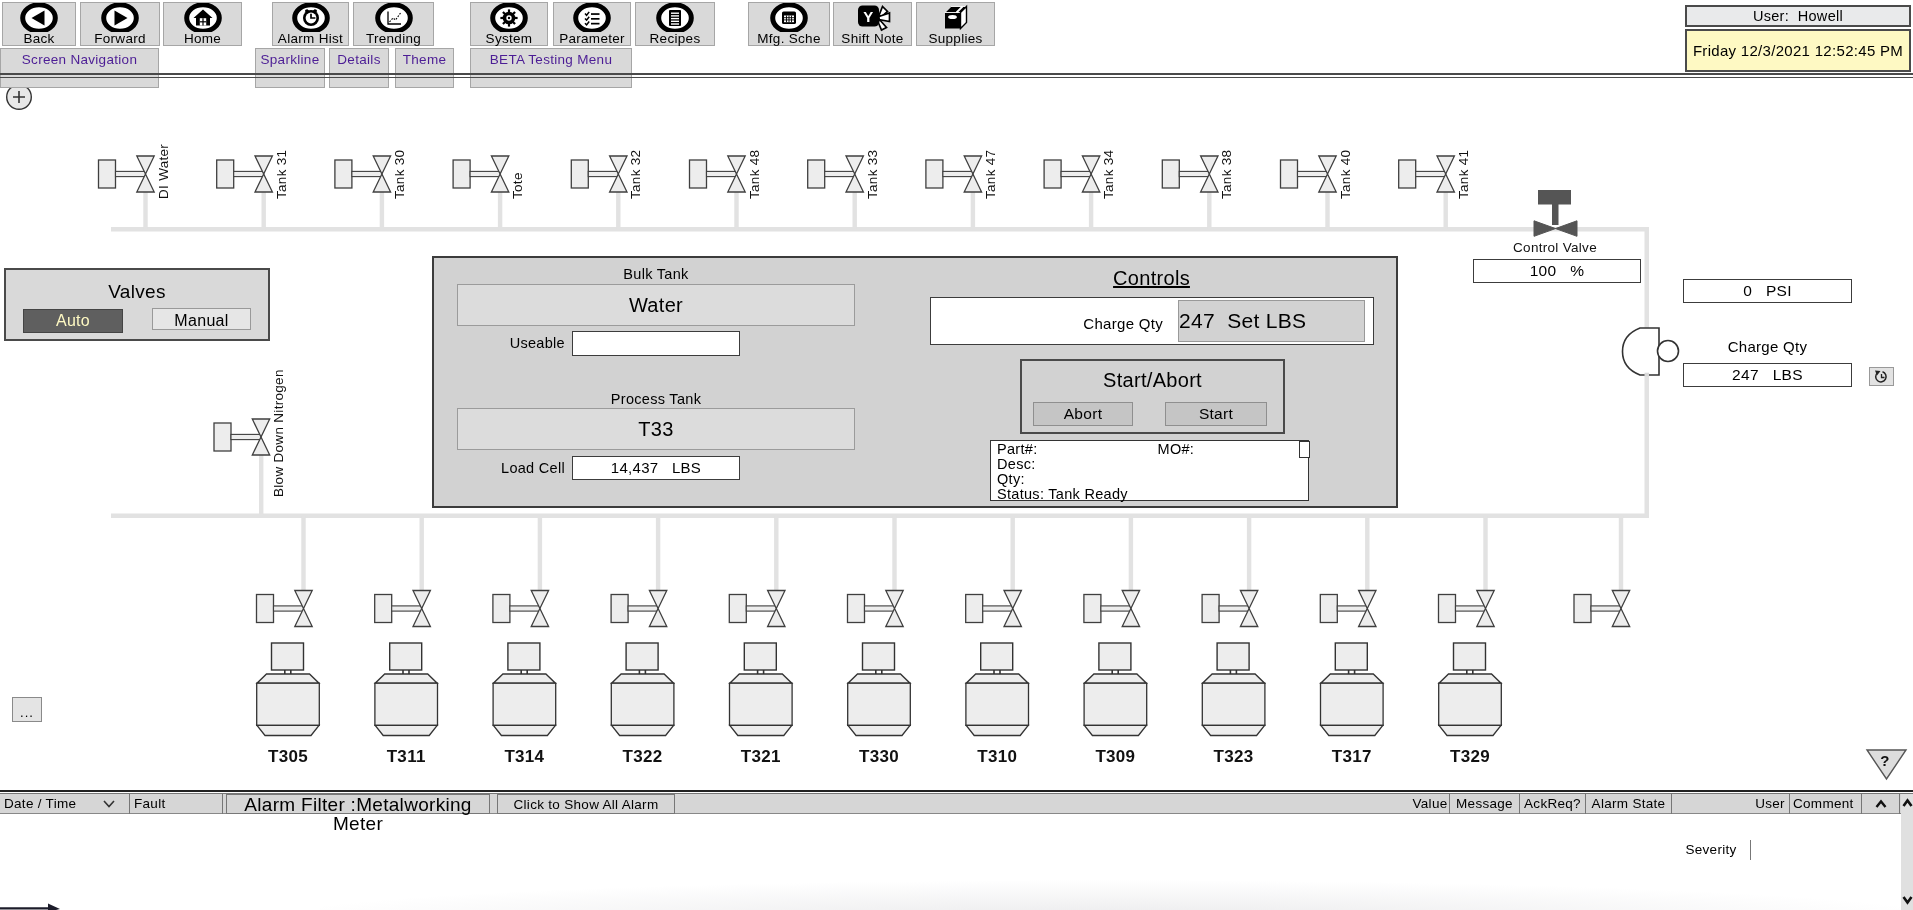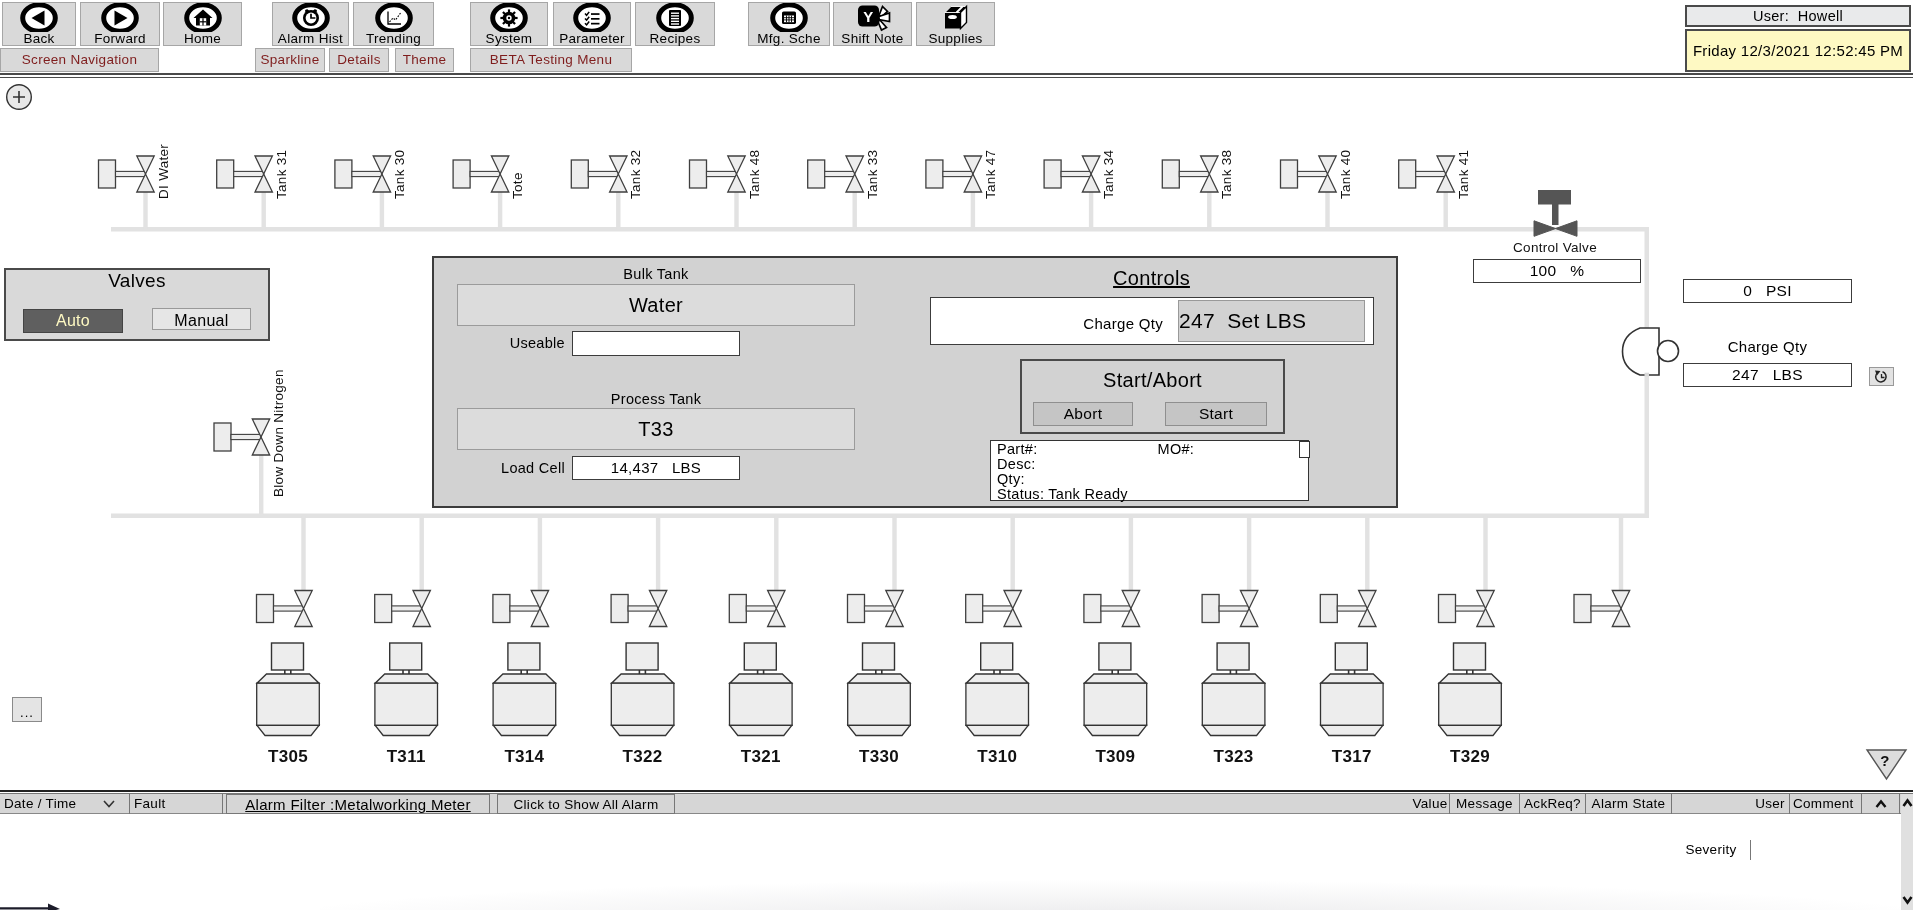--- a/index.html
+++ b/index.html
@@ -1,19 +1,19 @@
 <!DOCTYPE html>
 <html><head><meta charset="utf-8"><style>
 *{margin:0;padding:0;box-sizing:border-box}
 html,body{width:1913px;height:910px;background:#fff;font-family:"Liberation Sans",sans-serif;overflow:hidden;position:relative;letter-spacing:0.3px}
 .abs{position:absolute}
 .tb{position:absolute;top:2px;height:44px;background:#d9d9d9;border:1px solid #a6a6a6;text-align:center;z-index:2}
 .tbi{height:29px;overflow:hidden}
 .tbl{font-size:13.5px;line-height:13px;color:#000}
-.tb2{position:absolute;top:48px;height:24px;background:#d9d9d9;border:1px solid #a6a6a6;text-align:center;font-size:13.5px;line-height:22px;color:#7f1d1d;z-index:2}
+.tb2{position:absolute;top:48px;height:40px;background:#d9d9d9;border:1px solid #a6a6a6;text-align:center;font-size:13.5px;line-height:22px;color:#4c1d95;z-index:2}
 .box{position:absolute;border:1.6px solid #3c3c3c;background:#fff;z-index:3;text-align:center}
 .gbox{position:absolute;border:1px solid #9b9b9b;background:#dcdcdc;z-index:3;text-align:center}
 .lbl{position:absolute;z-index:3;color:#000000}
 </style></head><body>
 <svg width="1913" height="910" style="position:absolute;left:0;top:0;z-index:1" font-family="&quot;Liberation Sans&quot;,sans-serif">
     <rect x="111" y="227" width="1538" height="4.5" fill="#e2e2e2"></rect>
     <rect x="1644.5" y="227" width="4.5" height="291" fill="#e2e2e2"></rect>
     <rect x="111" y="513.5" width="1538" height="4.5" fill="#e2e2e2"></rect>
     <rect x="143.3" y="191" width="4.4" height="38" fill="#e2e2e2"></rect>
     <rect x="261.5" y="191" width="4.4" height="38" fill="#e2e2e2"></rect>
@@ -326,21 +326,21 @@
 <div class="tb2" style="left:255px;width:70px">Sparkline</div>
 <div class="tb2" style="left:329px;width:60px">Details</div>
 <div class="tb2" style="left:395px;width:59px">Theme</div>
 <div class="tb2" style="left:470px;width:162px">BETA Testing Menu</div>
 <div class="abs" style="left:0;top:73.2px;width:1913px;height:2.2px;background:#4a4a4a;z-index:2"></div>
 <div class="abs" style="left:0;top:76.6px;width:1913px;height:1.5px;background:#4a4a4a;z-index:2"></div>
 <div class="abs" style="left:1685px;top:5px;width:226px;height:22px;border:2px solid #4a4a4a;background:#e9eaeb;z-index:2;text-align:center;font-size:14.5px;line-height:18px">User:&nbsp; Howell</div>
 <div class="abs" style="left:1685px;top:29px;width:226px;height:42.5px;border:2px solid #4a4a4a;background:#fef9c3;z-index:2;text-align:center;font-size:15px;line-height:39px">Friday 12/3/2021 12:52:45 PM</div>
 
 <div class="abs" style="left:4px;top:268px;width:266px;height:73px;border:2px solid #4a4a4a;background:#d9d9d9;z-index:3">
-  <div style="text-align:center;font-size:19px;margin-top:0">Valves</div>
+  <div style="text-align:center;font-size:19px;margin-top:11px">Valves</div>
 </div>
 <div class="abs" style="left:23px;top:309px;width:100px;height:24px;background:#5f5f5f;border:1px solid #444;z-index:4;text-align:center;font-size:16px;line-height:22px;color:#fef9c3">Auto</div>
 <div class="abs" style="left:152px;top:308px;width:99px;height:22px;background:#e6e6e6;border:1px solid #999;z-index:4;text-align:center;font-size:16px;line-height:23px;color:#000">Manual</div>
 
 <div class="abs" style="left:432px;top:256px;width:966px;height:252px;border:2px solid #3c3c3c;background:#d2d2d2;z-index:2"></div>
 <div class="lbl" style="left:457px;top:266px;width:398px;text-align:center;font-size:14.5px">Bulk Tank</div>
 <div class="gbox" style="left:457px;top:284px;width:398px;height:42px;font-size:20px;line-height:40px">Water</div>
 <div class="lbl" style="left:432px;top:335px;width:133px;text-align:right;font-size:14.5px">Useable</div>
 <div class="box" style="left:572px;top:330.5px;width:168px;height:25px"></div>
 <div class="lbl" style="left:457px;top:391px;width:398px;text-align:center;font-size:14.5px">Process Tank</div>
@@ -372,21 +372,21 @@
     </svg></div>
 
 <div class="abs" style="left:12px;top:697px;width:30px;height:25px;background:#e4e4e4;border:1px solid #8a8a8a;z-index:3;text-align:center;font-size:13px;line-height:30px;letter-spacing:1px">...</div>
 
 <div class="abs" style="left:0;top:789.5px;width:1913px;height:2.2px;background:#222;z-index:4"></div>
 <div class="abs" style="left:0;top:793px;width:1913px;height:21px;background:#d6d6d6;border-top:1px solid #777;border-bottom:1px solid #888;z-index:4;font-size:13.5px;color:#000"></div>
 <div style="left:0px;top:793.5px;width:130px;height:20.5px;position:absolute;z-index:5;font-size:13.5px;line-height:19px;border-right:1px solid #777;text-align:left;padding-left:4px;">Date / Time <svg width="14" height="9" style="margin-left:22px">
       <path d="M2 2 L7 7.5 L12 2" fill="none" stroke="#333" stroke-width="1.6"></path>
     </svg></div>
 <div style="left:130px;top:793.5px;width:93px;height:20.5px;position:absolute;z-index:5;font-size:13.5px;line-height:19px;border-right:1px solid #777;text-align:left;padding-left:4px;">Fault</div>
-<div style="left:226px;top:793.5px;width:264px;height:20.5px;position:absolute;z-index:5;font-size:15px;line-height:19px;border:1px solid #777;text-align:center;text-decoration:underline;">Alarm Filter :Metalworking Meter</div>
+<div style="left:226px;top:793.5px;width:264px;height:20.5px;position:absolute;z-index:5;font-size:19px;line-height:19px;border:1px solid #777;text-align:center;">Alarm Filter :Metalworking Meter</div>
 <div style="left:497px;top:793.5px;width:178px;height:20.5px;position:absolute;z-index:5;font-size:13.5px;line-height:19px;border:1px solid #777;text-align:center;">Click to Show All Alarm</div>
 <div style="left:1405px;top:793.5px;width:45px;height:20.5px;position:absolute;z-index:5;font-size:13.5px;line-height:19px;border-right:1px solid #777;text-align:center;"><span style="padding-left:6px">Value</span></div>
 <div style="left:1450px;top:793.5px;width:70px;height:20.5px;position:absolute;z-index:5;font-size:13.5px;line-height:19px;border-right:1px solid #777;text-align:center;">Message</div>
 <div style="left:1520px;top:793.5px;width:66px;height:20.5px;position:absolute;z-index:5;font-size:13.5px;line-height:19px;border-right:1px solid #777;text-align:center;">AckReq?</div>
 <div style="left:1586px;top:793.5px;width:86px;height:20.5px;position:absolute;z-index:5;font-size:13.5px;line-height:19px;border-right:1px solid #777;text-align:center;">Alarm State</div>
 <div style="left:1672px;top:793.5px;width:79px;height:20.5px;position:absolute;z-index:5;font-size:13.5px;line-height:19px;border-right:1px solid #777;text-align:center;margin-top:46px;">Severity</div>
 <div style="left:1751px;top:793.5px;width:39px;height:20.5px;position:absolute;z-index:5;font-size:13.5px;line-height:19px;border-right:1px solid #777;text-align:center;">User</div>
 <div style="left:1790px;top:793.5px;width:72px;height:20.5px;position:absolute;z-index:5;font-size:13.5px;line-height:19px;border-right:1px solid #777;text-align:left;padding-left:3px;">Comment</div>
 <div style="left:1862px;top:793.5px;width:38px;height:20.5px;position:absolute;z-index:5;font-size:13.5px;line-height:19px;border-right:1px solid #777;text-align:center;"><svg width="14" height="11" style="margin-top:4px">
       <path d="M2.5 9 L7 3.5 L11.5 9" fill="none" stroke="#111" stroke-width="2.4"></path>

